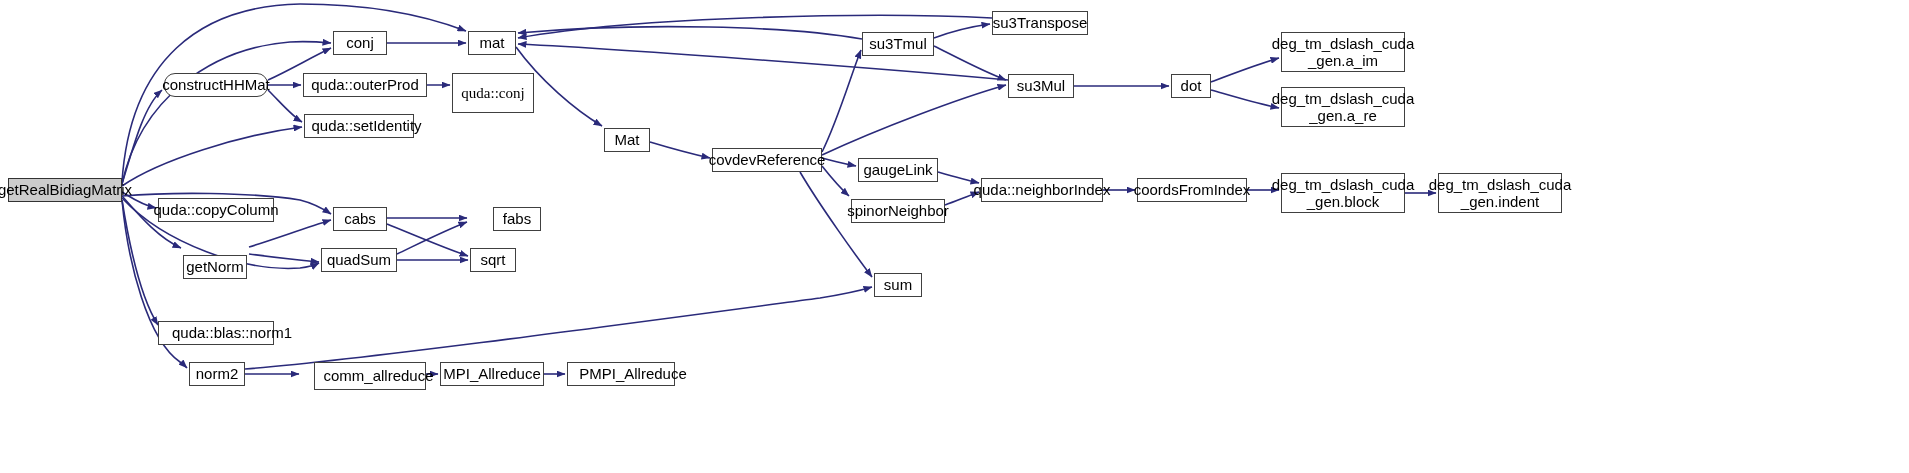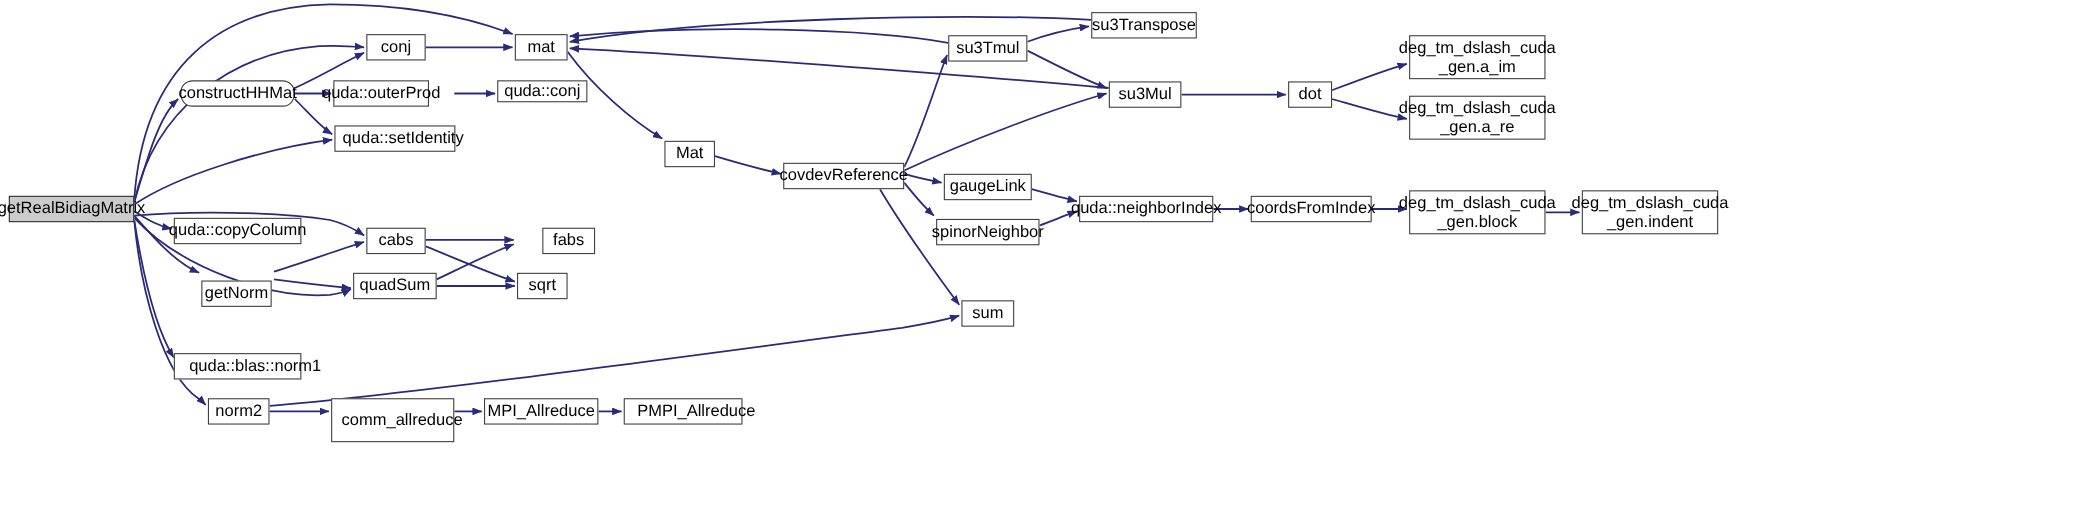--- a/index.html
+++ b/index.html
@@ -108,27 +108,27 @@
       </g>
   </svg>
   <div id="nodes-layer">
       <div class="node root" style="left: 8px; top: 178px; width: 114px; height: 24px;">getRealBidiagMatrix</div>
       <div class="node" style="left: 164px; top: 73px; width: 104px; height: 24px; border-radius: 11px;">constructHHMat</div>
       <div class="node" style="left: 158px; top: 198px; width: 116px; height: 24px;">quda::copyColumn</div>
       <div class="node" style="left: 183px; top: 255px; width: 64px; height: 24px;">getNorm</div>
       <div class="node" style="left: 158px; top: 321px; width: 116px; height: 24px; padding-left: 32px;">quda::blas::norm1</div>
       <div class="node" style="left: 189px; top: 362px; width: 56px; height: 24px;">norm2</div>
       <div class="node" style="left: 333px; top: 31px; width: 54px; height: 24px;">conj</div>
-      <div class="node" style="left: 303px; top: 73px; width: 87px; height: 24px;">quda::outerProd</div>
+      <div class="node" style="left: 303px; top: 73px; width: 124px; height: 24px;">quda::outerProd</div>
       <div class="node" style="left: 304px; top: 114px; width: 110px; height: 24px; padding-left: 15px;">quda::setIdentity</div>
       <div class="node" style="left: 333px; top: 207px; width: 54px; height: 24px;">cabs</div>
       <div class="node" style="left: 321px; top: 248px; width: 76px; height: 24px;">quadSum</div>
-      <div class="node" style="left: 301px; top: 362px; width: 112px; height: 40px; padding-left: 17px;">comm_allreduce</div>
+      <div class="node" style="left: 314px; top: 362px; width: 112px; height: 28px; padding-left: 17px;">comm_allreduce</div>
       <div class="node" style="left: 468px; top: 31px; width: 48px; height: 24px;">mat</div>
-      <div class="node" style="left: 452px; top: 73px; width: 82px; height: 20px;">quda::conj</div>
+      <div class="node" style="left: 452px; top: 73px; width: 82px; height: 40px; font-family: Liberation Serif, serif;">quda::conj</div>
       <div class="node" style="left: 469px; top: 207px; width: 48px; height: 24px; margin-left: 24px;">fabs</div>
       <div class="node" style="left: 470px; top: 248px; width: 46px; height: 24px;">sqrt</div>
       <div class="node" style="left: 440px; top: 362px; width: 104px; height: 24px;">MPI_Allreduce</div>
       <div class="node" style="left: 604px; top: 128px; width: 46px; height: 24px;">Mat</div>
       <div class="node" style="left: 567px; top: 362px; width: 108px; height: 24px; padding-left: 24px;">PMPI_Allreduce</div>
       <div class="node" style="left: 712px; top: 148px; width: 110px; height: 24px;">covdevReference</div>
       <div class="node" style="left: 874px; top: 273px; width: 48px; height: 24px;">sum</div>
       <div class="node" style="left: 862px; top: 32px; width: 72px; height: 24px;">su3Tmul</div>
       <div class="node" style="left: 858px; top: 158px; width: 80px; height: 24px;">gaugeLink</div>
       <div class="node" style="left: 851px; top: 199px; width: 94px; height: 24px;">spinorNeighbor</div>

